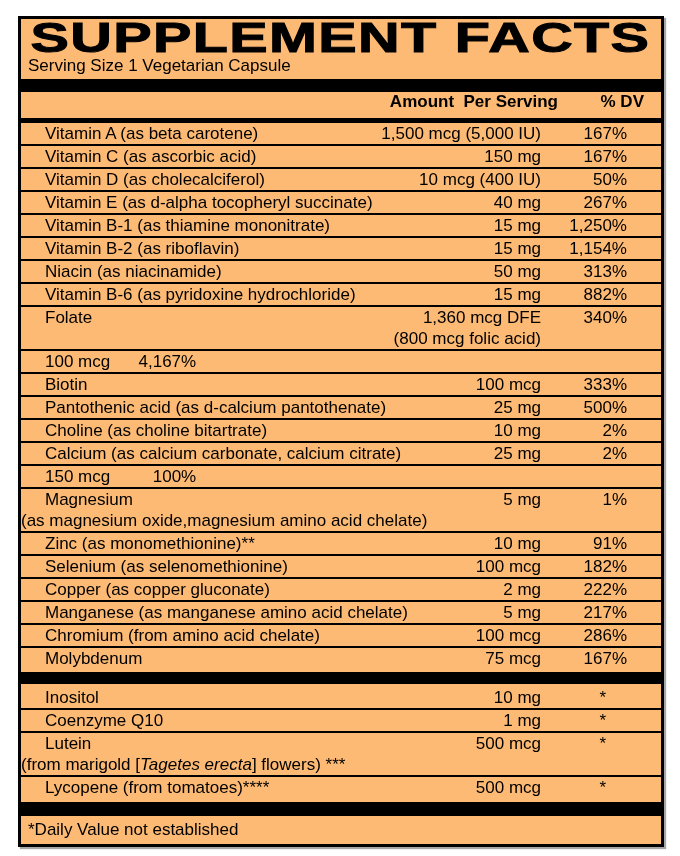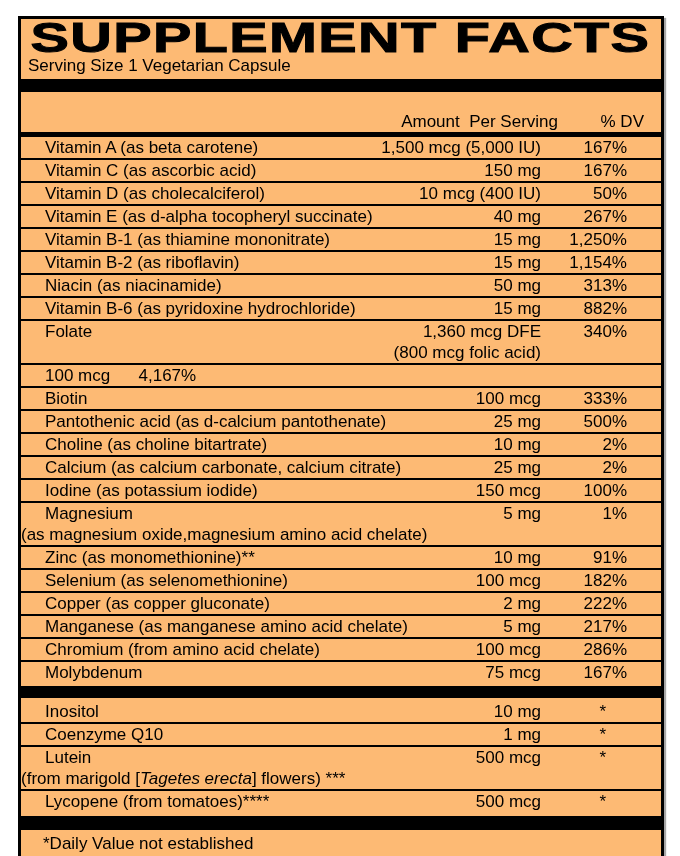--- a/index.html
+++ b/index.html
@@ -35,24 +35,24 @@
     font-size: 17px;
     line-height: 21px;
     margin-bottom: 3px;
   }
   .bar { background: #000; width: 100%; }
   .bar-1 { height: 13px; }
   .bar-2 { height: 12px; margin: 3px 0; }
   .bar-3 { height: 14px; margin-top: 4px; }
   .header-row {
     display: flex;
-    align-items: flex-end;
-    height: 40px;
+    align-items: flex-start;
+    height: 26px;
     padding: 0 7px;
-    font-weight: normal;
+    font-weight: bold;
     font-size: 17px;
   }
   .h-amount { flex: 1; text-align: right; white-space: pre; }
   .h-dv { width: 96px; padding-right: 10px; text-align: right; }
   .thick-line { height: 5px; background: #000; width: 100%; }
   .row { border-bottom: 2px solid #000; }
   .rows .row:last-child { border-bottom: none; }
   .row-main {
     display: flex;
     align-items: flex-start;
@@ -64,21 +64,21 @@
   .cell.amount { text-align: right; white-space: nowrap; }
   .cell.dv { width: 96px; padding-right: 10px; text-align: right; white-space: nowrap; }
   .cell.dv.star { padding-right: 30px; letter-spacing: 1px; }
   .row-sub {
     font-size: 17px;
     line-height: 21px;
     white-space: nowrap;
   }
   .sci-name { font-style: italic; }
   .footnote {
-    padding: 3px 7px 4px 22px;
+    padding: 3px 7px 4px 7px;
     font-size: 17px;
     line-height: 21px;
   }
 </style>
 </head>
 <body>
 
 <div class="label">
   <div class="title">SUPPLEMENT FACTS</div>
   <div class="serving">Serving Size 1 Vegetarian Capsule</div>
@@ -210,21 +210,20 @@
         <div class="row-main">
           <div class="cell name">Calcium (as calcium carbonate, calcium citrate)</div>
           <div class="cell amount">
             <div>25 mg</div>
           </div>
           <div class="cell dv">2%</div>
         </div>
       </div>
       <div class="row">
         <div class="row-main">
-          <div class="cell name">Iodine (as potassium iodide)</div>
           <div class="cell amount">
             <div>150 mcg</div>
           </div>
           <div class="cell dv">100%</div>
         </div>
       </div>
       <div class="row">
         <div class="row-main">
           <div class="cell name">Magnesium</div>
           <div class="cell amount">

